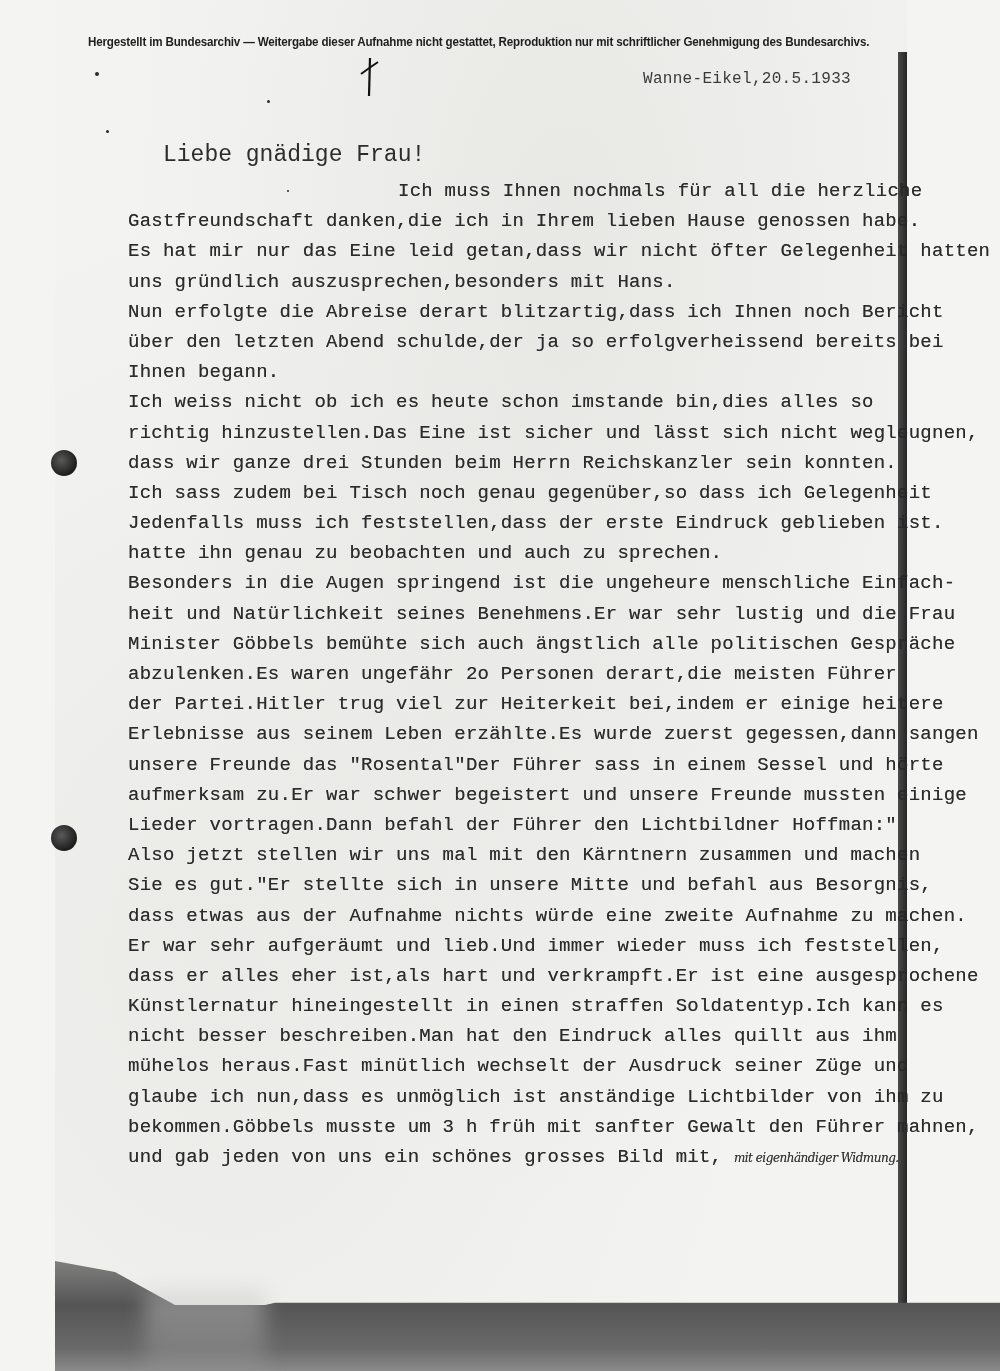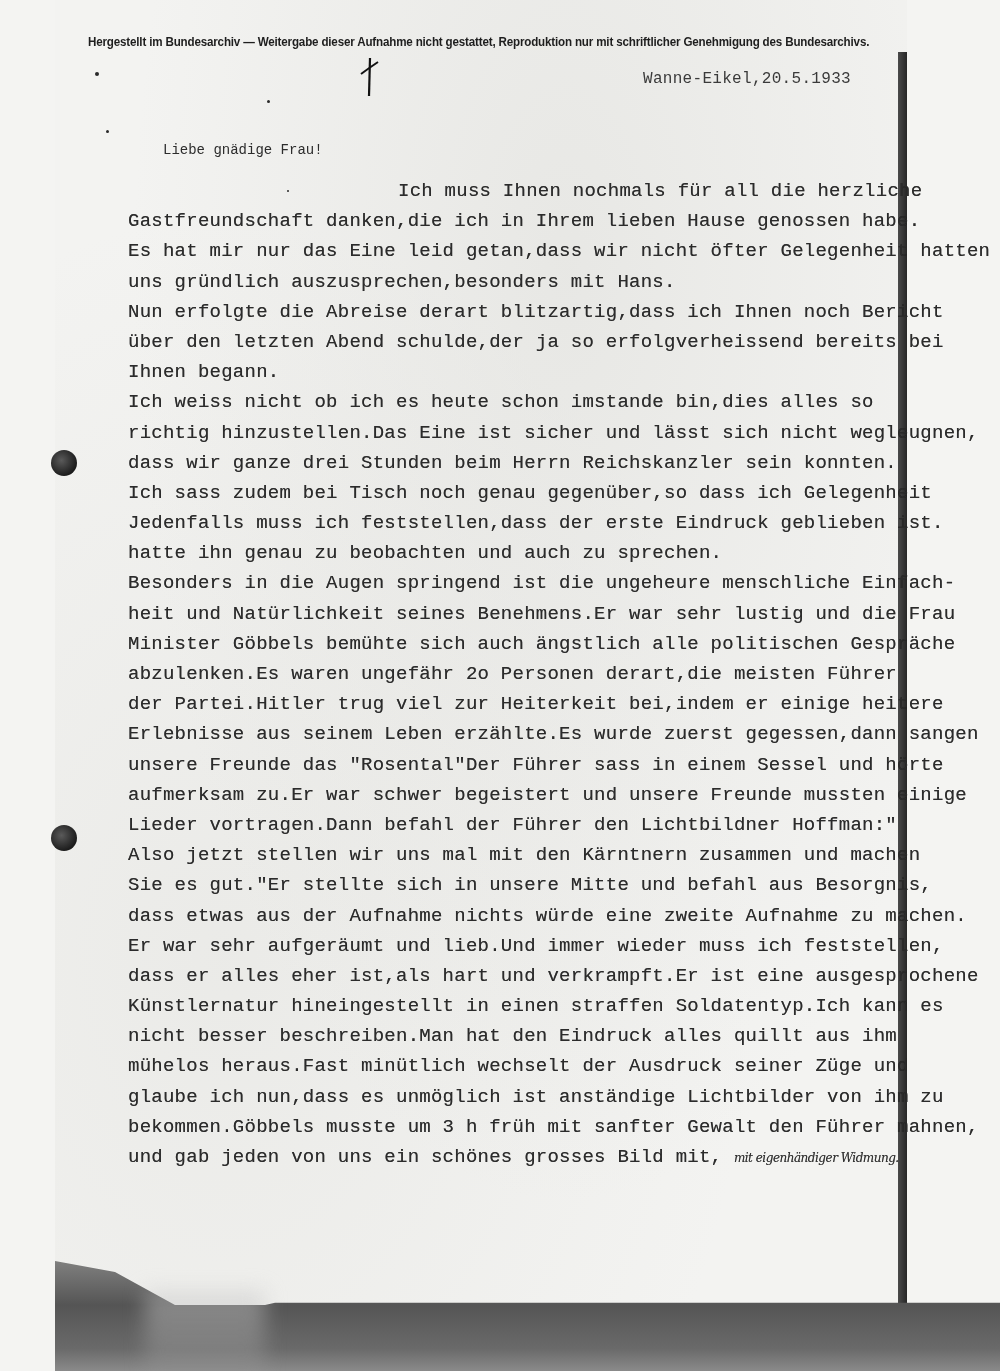--- a/index.html
+++ b/index.html
@@ -35,21 +35,21 @@
   .punch-hole {
     position: absolute; width: 26px; height: 26px; border-radius: 50%;
     background: radial-gradient(circle at 40% 40%, #5a5a5a, #1c1c1c 70%);
   }
   .dateline {
     position: absolute; left: 588px; top: 70px;
     font-size: 16px; color: #3a3a3a; letter-spacing: 0.3px;
   }
   .salutation {
     position: absolute; left: 108px; top: 142px;
-    font-size: 14px; color: #2c2c2c;
+    font-size: 23px; color: #2c2c2c;
   }
   .body-text {
     position: absolute; left: 73px; top: 176px; width: 915px;
   }
   .line {
     font-size: 19px; line-height: 30.2px; height: 30.2px;
     color: #2b2b2b; white-space: pre; letter-spacing: 0.25px;
     text-shadow: 0 0 0.6px rgba(0,0,0,0.5);
   }
   .line.indent { padding-left: 270px; }

